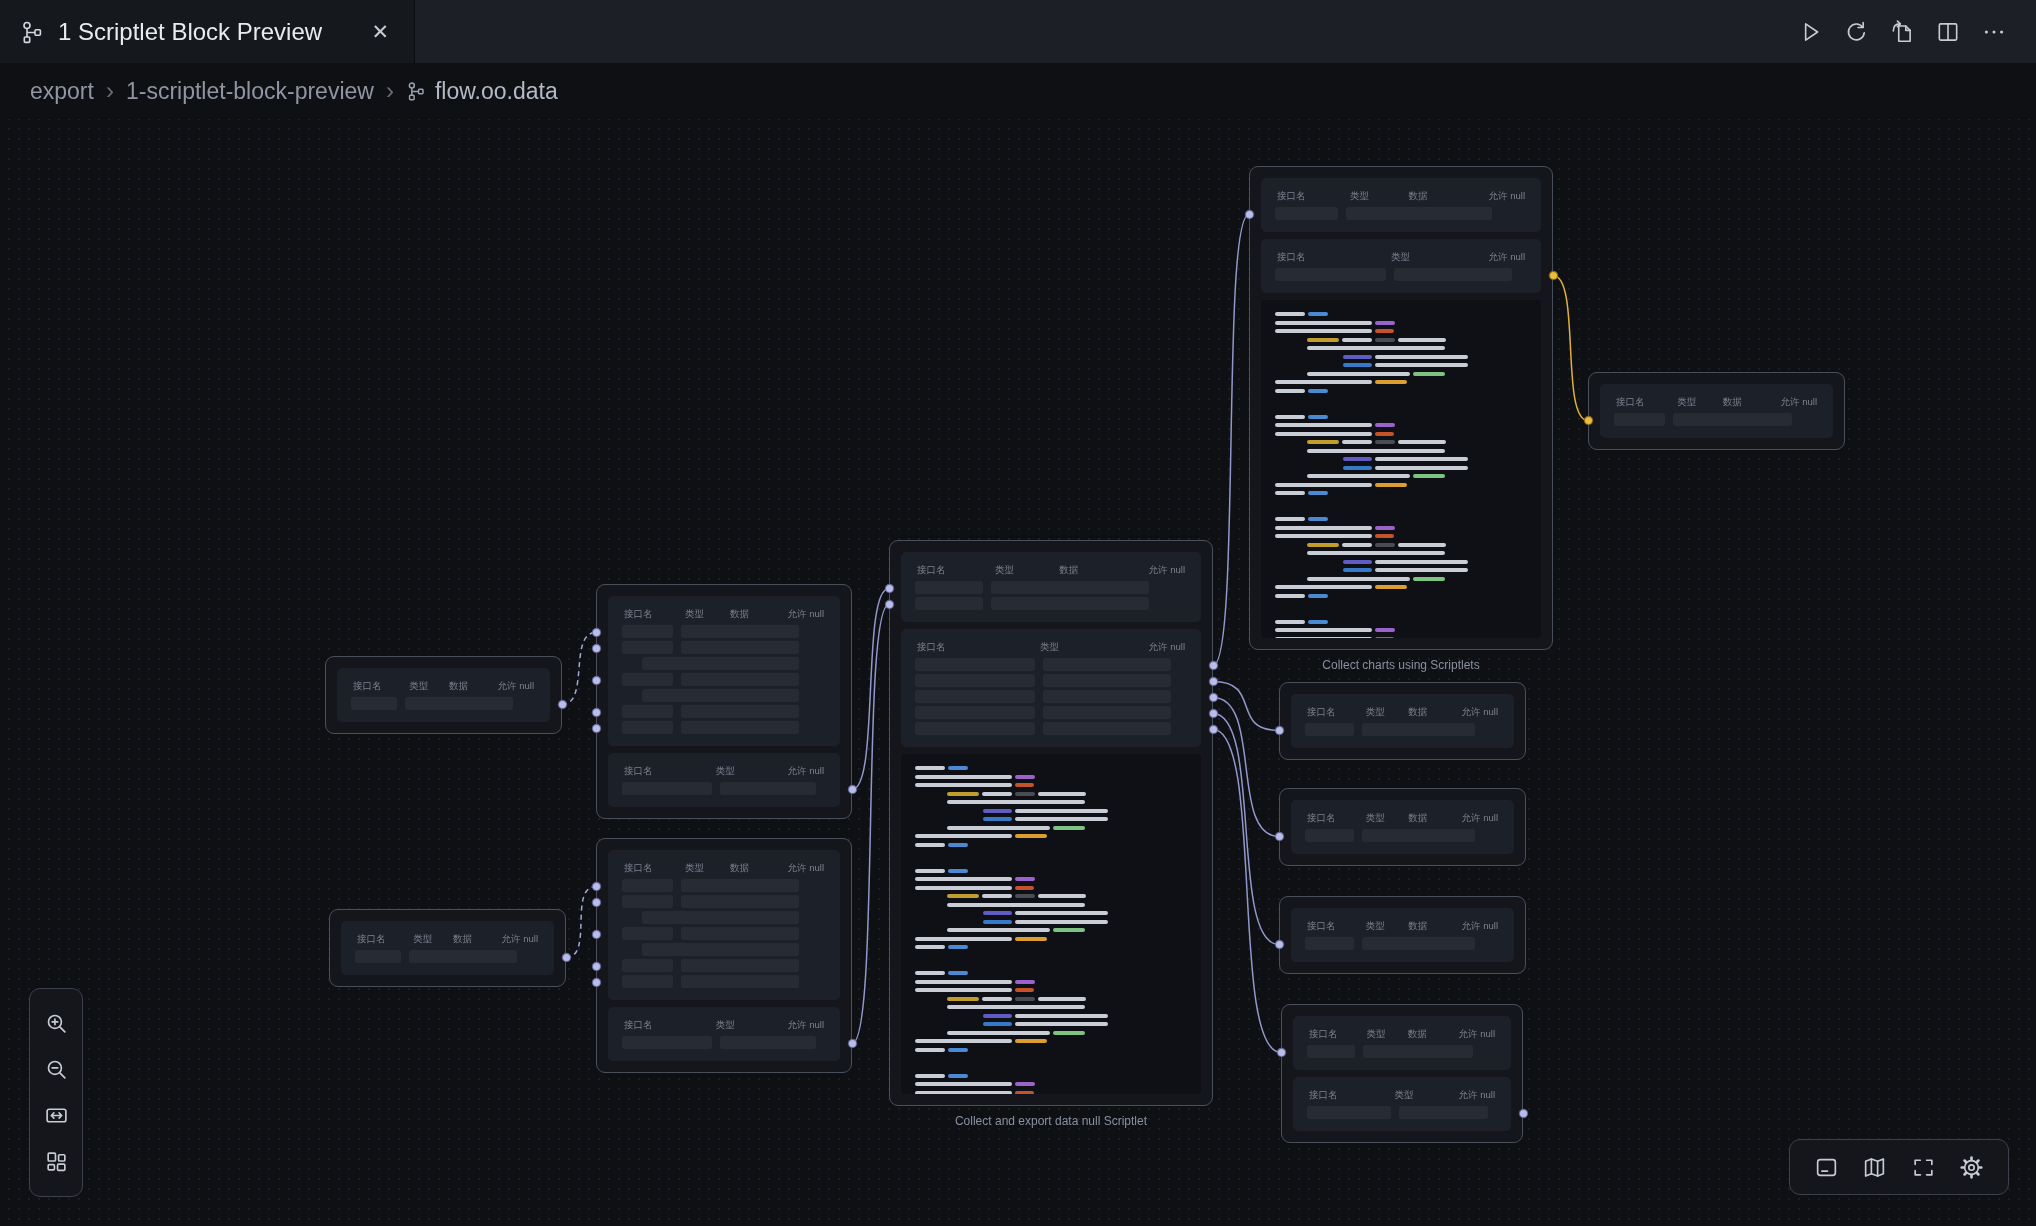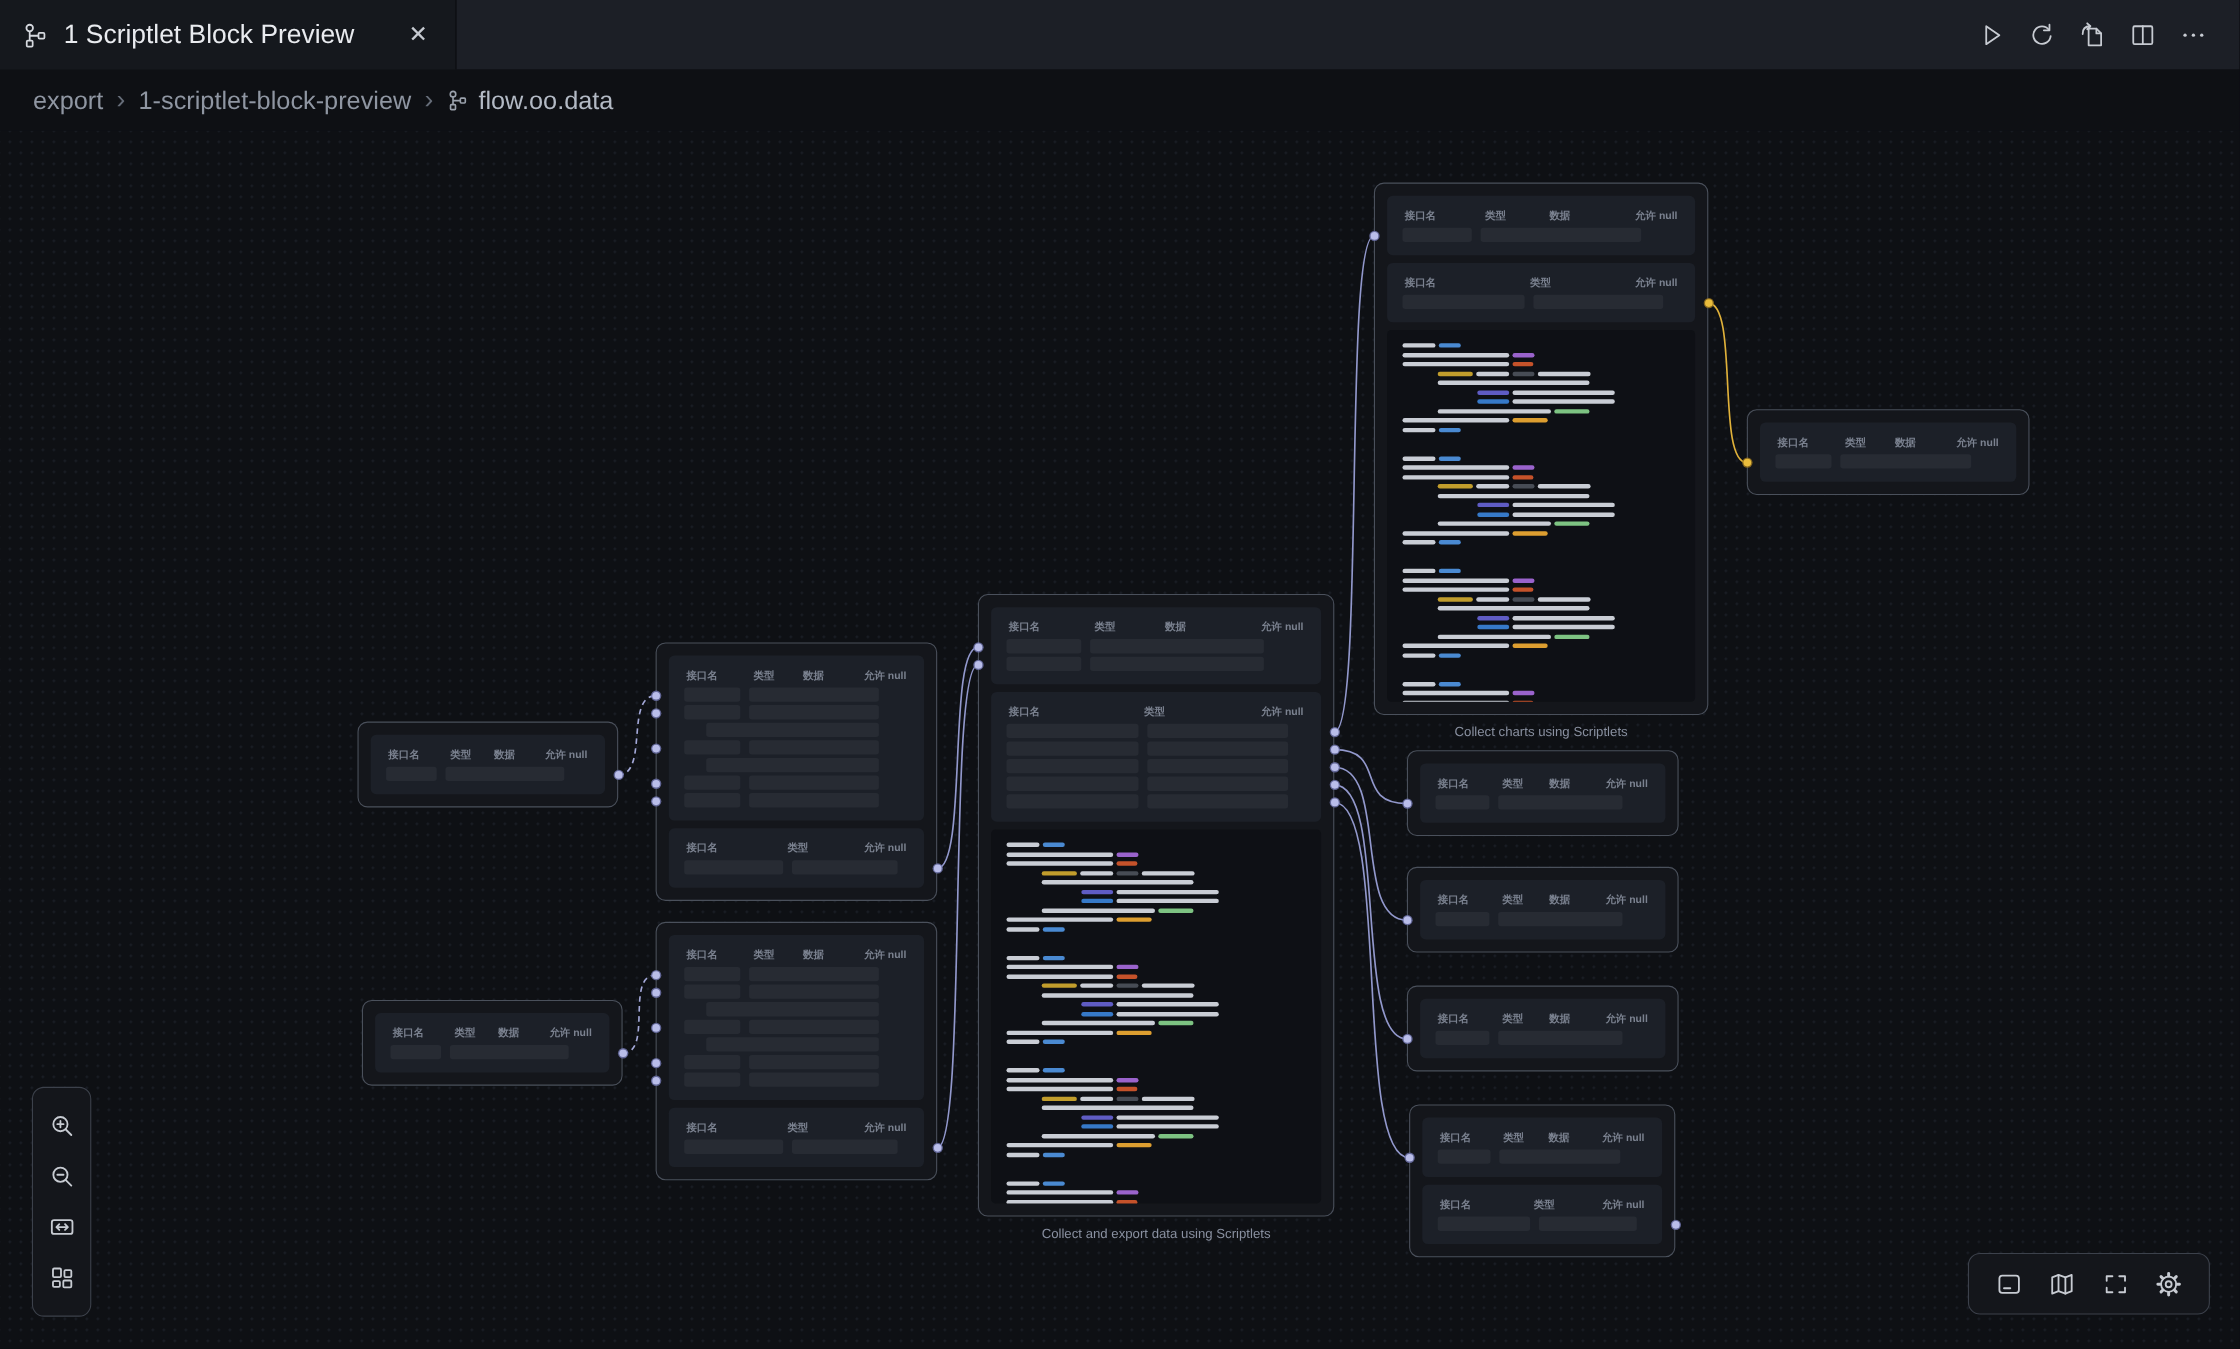--- a/index.html
+++ b/index.html
@@ -25,21 +25,21 @@
   
   #breadcrumb{position:absolute;top:63px;left:0;right:0;height:56px;background:#0e1014;z-index:9;display:flex;align-items:center;gap:12px;padding-left:30px;font-size:23px;color:#8f96a2;}
   #breadcrumb .sep{color:#666d79;font-size:24px;}
   #breadcrumb .crumb{cursor:pointer;white-space:nowrap;}
   #breadcrumb .crumb.last{color:#b3bac5;display:flex;align-items:center;gap:9px;}
 
   
   .node{position:absolute;background:#14161b;border:1.3px solid #4a505b;border-radius:9px;padding:11px;box-sizing:border-box;z-index:2;}
   .iosec{background:#1c2028;border-radius:5px;padding:12px 14px;}
   .iosec + .iosec,.codebox{margin-top:7px;}
-  .iohdr{position:relative;height:11px;margin-bottom:6px;font-size:9.5px;color:#7b8290;font-weight:bold;}
+  .iohdr{position:relative;height:11px;margin-bottom:6px;font-size:9.5px;color:#7b8290;}
   .hcol{position:absolute;top:0;white-space:nowrap;}
   .h-name{left:2px;} .h-type-in{left:calc(25% + 12px);} .h-data{left:53%;} .h-type-out{left:46%;} .h-null{right:2px;}
   .iorow{display:flex;height:13px;margin-top:3px;}
   .bx{background:#272b33;border-radius:2.5px;}
   .b-name{width:25%;margin-right:8px;} .b-val{width:58%;}
   .b-h1{width:44%;margin-right:8px;} .b-h2{width:47%;}
   .b-iw{margin-left:10%;width:77%;}
   .codebox{background:#0e1015;border-radius:4px;padding:12px 14px;overflow:hidden;box-sizing:border-box;}
   .cblock{margin-bottom:22px;}
   .cline{height:4px;margin-bottom:4.5px;white-space:nowrap;}
@@ -299,21 +299,21 @@
           </div>
         </div>
         <div class="port lavender left" style="top: 44px;"></div>
         <div class="port lavender left" style="top: 60px;"></div>
         <div class="port lavender right" style="top: 121px;"></div>
         <div class="port lavender right" style="top: 137px;"></div>
         <div class="port lavender right" style="top: 153px;"></div>
         <div class="port lavender right" style="top: 169px;"></div>
         <div class="port lavender right" style="top: 185px;"></div>
       </div>
-      <div class="caption" style="left: 889px; width: 324px; top: 1114px;">Collect and export data using Scriptlets</div>
+      <div class="caption" style="left: 889px; width: 324px; top: 1114px;">Collect and export data null Scriptlet</div>
       <div class="node" style="left: 1249px; top: 166px; width: 304px;">
         <div class="iosec">
           <div class="iohdr">
             <span class="hcol h-name">接口名</span>
             <span class="hcol h-type-in">类型</span>
             <span class="hcol h-data">数据</span>
             <span class="hcol h-null">允许 null</span>
           </div>
           <div class="iorow">
             <div class="bx b-name"></div>

